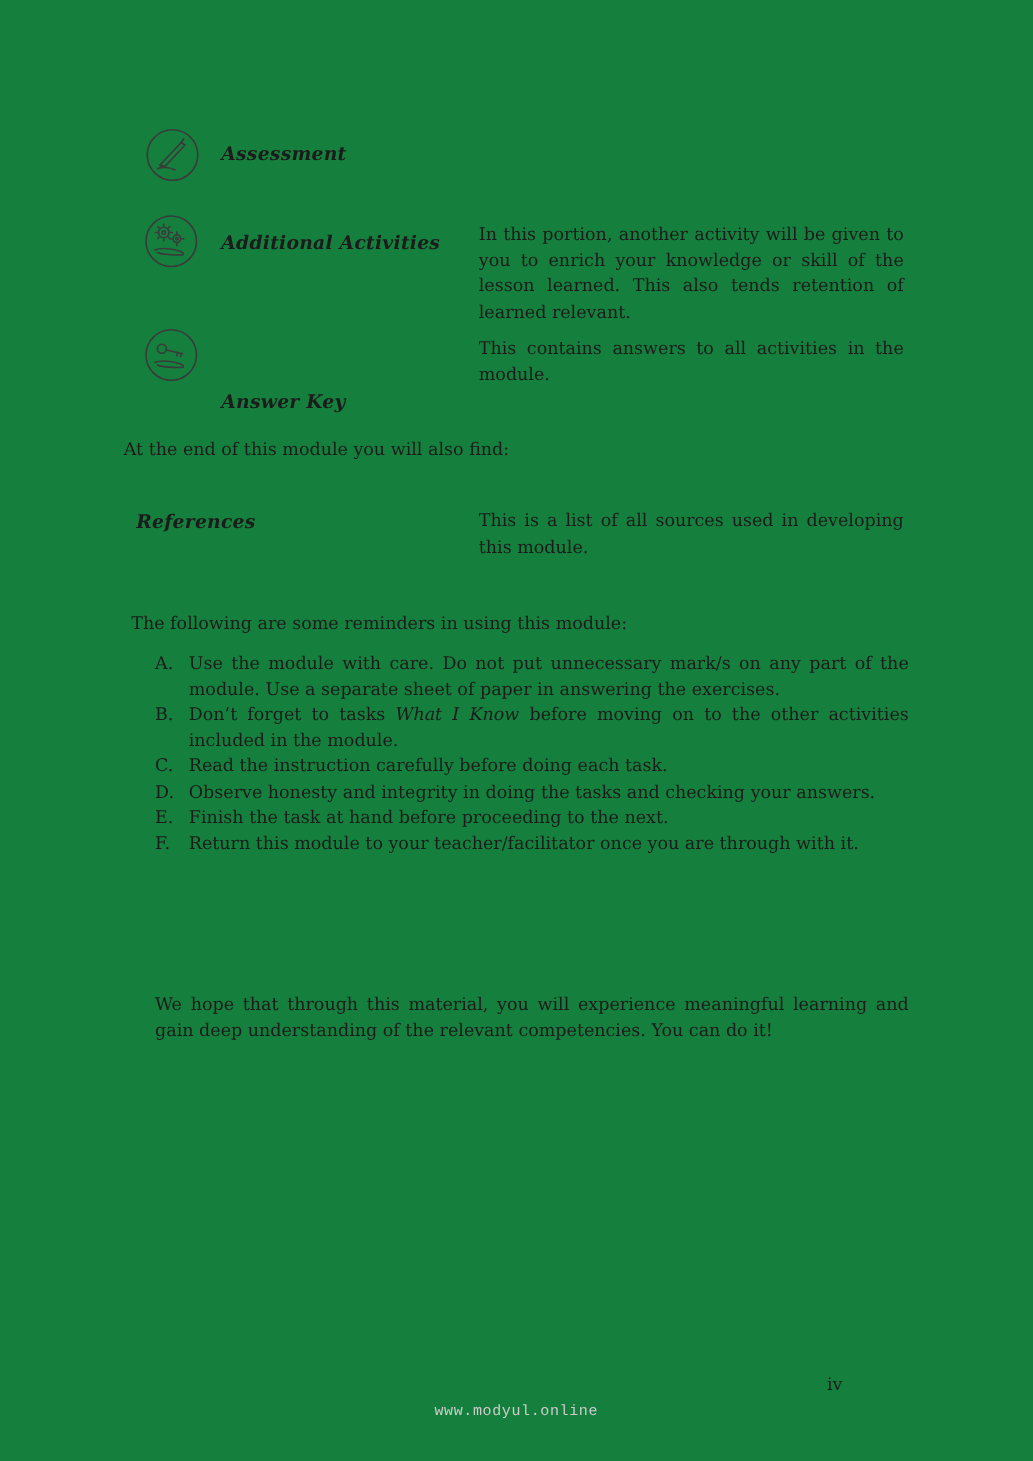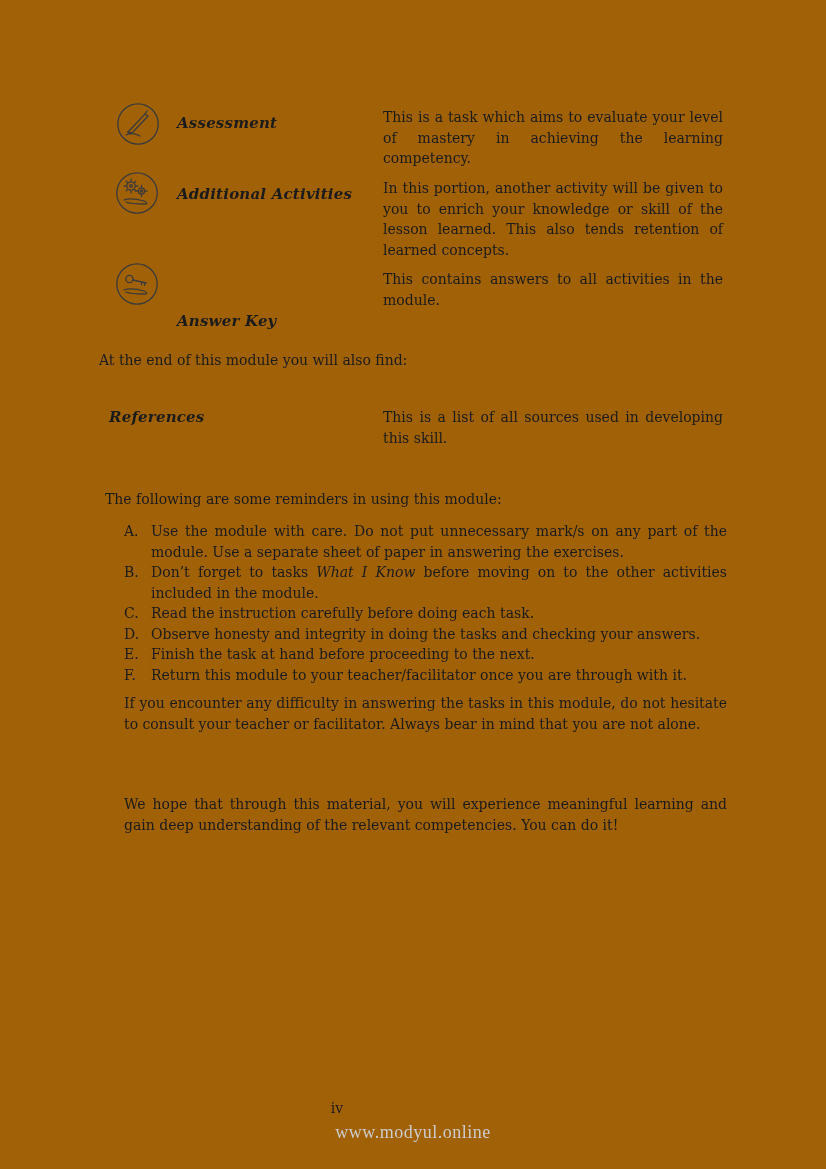--- a/index.html
+++ b/index.html
@@ -1,19 +1,19 @@
 <!DOCTYPE html>
 <html><head>
 <meta charset="utf-8">
 <style>
   html,body { margin:0; padding:0; background:#ffffff; }
   .page {
     position:relative;
     width:826px; height:1169px;
-    background:#a16207;
+    background:#15803d;
     font-family:"DejaVu Serif", serif;
     color:#1b1b1b;
     overflow:hidden;
   }
   .abs { position:absolute; }
   .label {
     font-weight:bold;
     font-style:italic;
     font-size:15px;
     letter-spacing:0.2px;
@@ -35,75 +35,74 @@
   .list { width:603px; }
   .list-item { display:flex; }
   .list-letter { width:27px; flex:none; }
   .list-text { flex:1; text-align:justify; }
   .italic { font-style:italic; }
   .page-number {
     font-size:14px;
     text-align:center;
   }
   .watermark {
-    font-family:Liberation Serif, serif;
-    font-size:18px;
+    font-family:Liberation Mono, monospace;
+    font-size:12px;
     color:#cccccc;
     text-align:center;
     letter-spacing:0.5px;
   }
 </style>
 </head>
 <body>
 
 <div class="page">
 
   <div class="abs" style="left:116px; top:102px;">
     <svg class="icon-circle" viewBox="0 0 44 44" fill="none" stroke="#3a3a3a" stroke-width="1.3" stroke-linecap="round">
       <circle cx="22" cy="22" r="20.2"></circle>
       <path d="M12 30 L29 12 L32 14 L16 31 Z"></path>
       <path d="M12 30 L14 32"></path>
       <path d="M10 33 C14 31, 20 32, 24 34"></path>
       <path d="M29 12 L31 9"></path>
     </svg>
   </div>
   <div class="abs label" style="left:177px; top:114px;">Assessment</div>
-  <div class="abs desc" style="left:383px; top:107px; width:340px;">This is a task which aims to evaluate your level of mastery in achieving the learning competency.</div>
 
   <div class="abs" style="left:115px; top:171px;">
     <svg class="icon-circle" viewBox="0 0 44 44" fill="none" stroke="#3a3a3a" stroke-width="1.3" stroke-linecap="round">
       <circle cx="22" cy="22" r="20.2"></circle>
       <circle cx="16" cy="15" r="4.2"></circle>
       <circle cx="16" cy="15" r="1.4"></circle>
       <path d="M16 9.8 v-1.6 M16 20.2 v1.6 M10.8 15 h-1.6 M21.2 15 h1.6 M12.3 11.3 l-1.1 -1.1 M19.7 18.7 l1.1 1.1 M12.3 18.7 l-1.1 1.1 M19.7 11.3 l1.1 -1.1"></path>
       <circle cx="26.5" cy="20" r="3.1"></circle>
       <circle cx="26.5" cy="20" r="1"></circle>
       <path d="M26.5 15.9 v-1.4 M26.5 24.1 v1.4 M22.4 20 h-1.4 M30.6 20 h1.4"></path>
       <path d="M9 29 C14 27, 22 28, 29 30 C32 31, 33 33, 30 33 C24 33, 15 33, 11 31"></path>
     </svg>
   </div>
   <div class="abs label" style="left:177px; top:185px;">Additional Activities</div>
-  <div class="abs desc" style="left:383px; top:178px; width:340px;">In this portion, another activity will be given to you to enrich your knowledge or skill of the lesson  learned. This also tends retention of learned concepts.</div>
+  <div class="abs desc" style="left:383px; top:178px; width:340px;">In this portion, another activity will be given to you to enrich your knowledge or skill of the lesson  learned. This also tends retention of learned relevant.</div>
 
   <div class="abs" style="left:115px; top:262px;">
     <svg class="icon-circle" viewBox="0 0 44 44" fill="none" stroke="#3a3a3a" stroke-width="1.3" stroke-linecap="round">
       <circle cx="22" cy="22" r="20.2"></circle>
       <circle cx="14.5" cy="17" r="3.6"></circle>
       <path d="M18 18 L31 21"></path>
       <path d="M27 20 l-0.6 2.6 M30 20.8 l-0.6 2.6"></path>
       <path d="M9 28 C14 26, 22 27, 29 29 C32 30, 33 32, 30 32 C24 32, 15 32, 11 30"></path>
     </svg>
   </div>
   <div class="abs label" style="left:177px; top:276px;margin-top:36px;">Answer Key</div>
   <div class="abs desc" style="left:383px; top:269px; width:340px;">This contains answers to all activities in the module.</div>
 
   <div class="abs body-text" style="left:99px; top:350px;">At the end of this module you will also find:</div>
 
   <div class="abs label" style="left:109px; top:408px;">References</div>
-  <div class="abs desc" style="left:383px; top:407px; width:340px;">This is a list of all sources used in developing this skill.</div>
+  <div class="abs desc" style="left:383px; top:407px; width:340px;">This is a list of all sources used in developing this module.</div>
 
   <div class="abs body-text" style="left:105px; top:489px;">The following are some reminders in using this module:</div>
 
   <div class="abs body-text list" style="left:124px; top:521px;">
 
     <div class="list-item">
       <span class="list-letter">A.</span>
       <span class="list-text">Use the module with care. Do not put unnecessary mark/s on any part of the module. Use a separate sheet of paper in answering the exercises.</span>
     </div>
 
@@ -127,20 +126,19 @@
       <span class="list-text">Finish the task at hand before proceeding to the next.</span>
     </div>
 
     <div class="list-item">
       <span class="list-letter">F.</span>
       <span class="list-text">Return this module to your teacher/facilitator once you are through with it.</span>
     </div>
 
   </div>
 
-  <div class="abs body-text just" style="left:124px; top:693px; width:603px;">If you encounter any difficulty in answering the tasks in this module, do not hesitate to consult your teacher or facilitator. Always bear in mind that you are not alone.</div>
 
   <div class="abs body-text just" style="left:124px; top:766px; width:603px;margin-top:28px;">We hope that through this material, you will experience meaningful learning and gain deep understanding of the relevant competencies. You can do it!</div>
 
-  <div class="abs page-number" style="left:0; top:1100px; width:674px;">iv</div>
+  <div class="abs page-number" style="left:0; top:1100px; width:674px;text-align:right;">iv</div>
   <div class="abs watermark" style="left:0; top:1122px; width:826px;">www.modyul.online</div>
 
 </div>
 
 </body></html>

